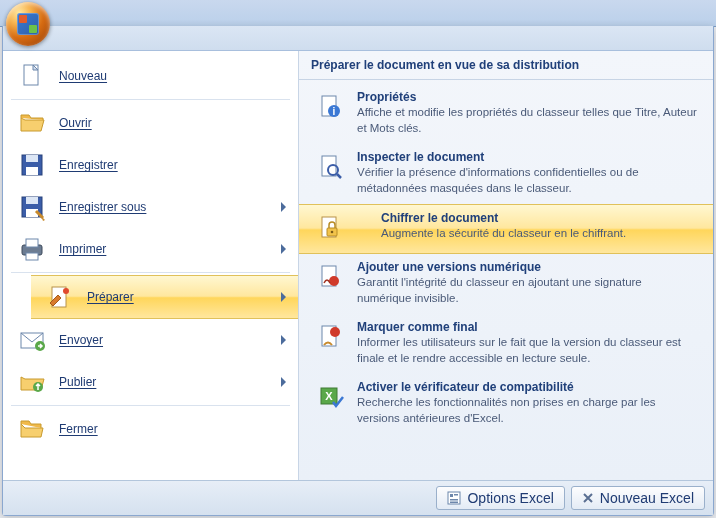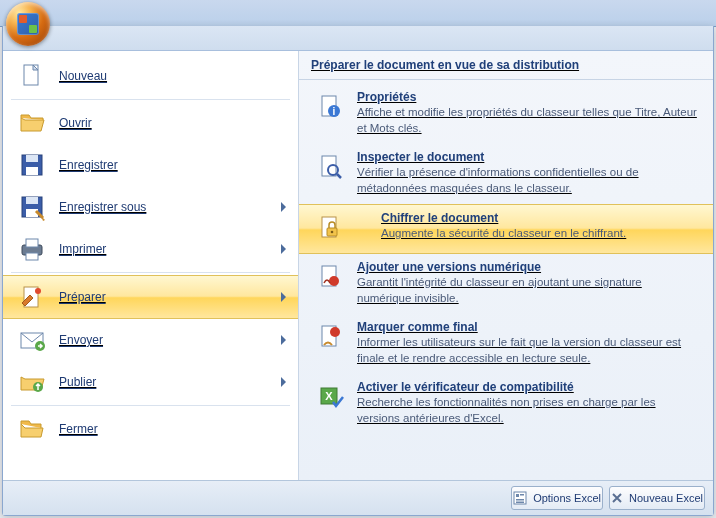--- a/index.html
+++ b/index.html
@@ -54,21 +54,20 @@
 }
 .menu-top {
   height:24px;
   background: linear-gradient(to bottom,#dbe6f4,#cfddee);
   border-bottom:1px solid #a8bfdd;
 }
 .menu-body {
   flex:1;
   display:flex;
   min-height:0;
-  text-decoration:underline;
 }
 .left-col {
   width:296px;
   border-right:1px solid #c8d5e6;
   padding:4px 0;
   box-sizing:border-box;
   display:flex;
   flex-direction:column;
 }
 .left-item {
@@ -89,20 +88,21 @@
 .left-item .lbl-text { text-decoration:underline; text-underline-offset:2px; }
 .left-item .arrow {
   position:absolute; right:12px; top:50%; transform:translateY(-50%);
   border-left:5px solid #4c6c9c; border-top:5px solid transparent; border-bottom:5px solid transparent;
 }
 .left-sep{height:1px;background:#d9e2ee;margin:2px 8px;}
 .left-item.selected {
   background: linear-gradient(to bottom,#fff7d1 0%,#ffe79e 48%,#ffd65b 52%,#ffe79e 100%);
   border-top:1px solid #e0c15a;
   border-bottom:1px solid #e0c15a;
+  margin-left:28px;
 }
 .right-col {
   flex:1;
   display:flex;
   flex-direction:column;
   background: linear-gradient(to bottom,#f3f6fb,#eaf0f8);
 }
 .right-header {
   padding:7px 12px;
   font-weight:bold;
@@ -128,24 +128,24 @@
 }
 .footer {
   height:34px;
   background:linear-gradient(to bottom,#e7eef7,#d5e1ef);
   border-top:1px solid #b3c6dc;
   display:flex;align-items:center;justify-content:flex-end;
   padding:0 8px;gap:6px;
 }
 .footer-btn{
   display:flex;align-items:center;gap:6px;
-  height:22px;padding:0 1px;
+  height:22px;padding:0 10px;
   border:1px solid #9ab0cb;border-radius:3px;
   background:linear-gradient(to bottom,#fdfdfe,#e3ebf5);
-  color:#1f3b73;font-size:11px;justify-content:space-between;
+  color:#1f3b73;font-size:14px;justify-content:space-between;
 }
 
 svg{display:block}
 </style>
 </head>
 <body>
 
 <div class="titlebar"></div>
 <div class="orb">
     <div class="orb-inner"></div>

